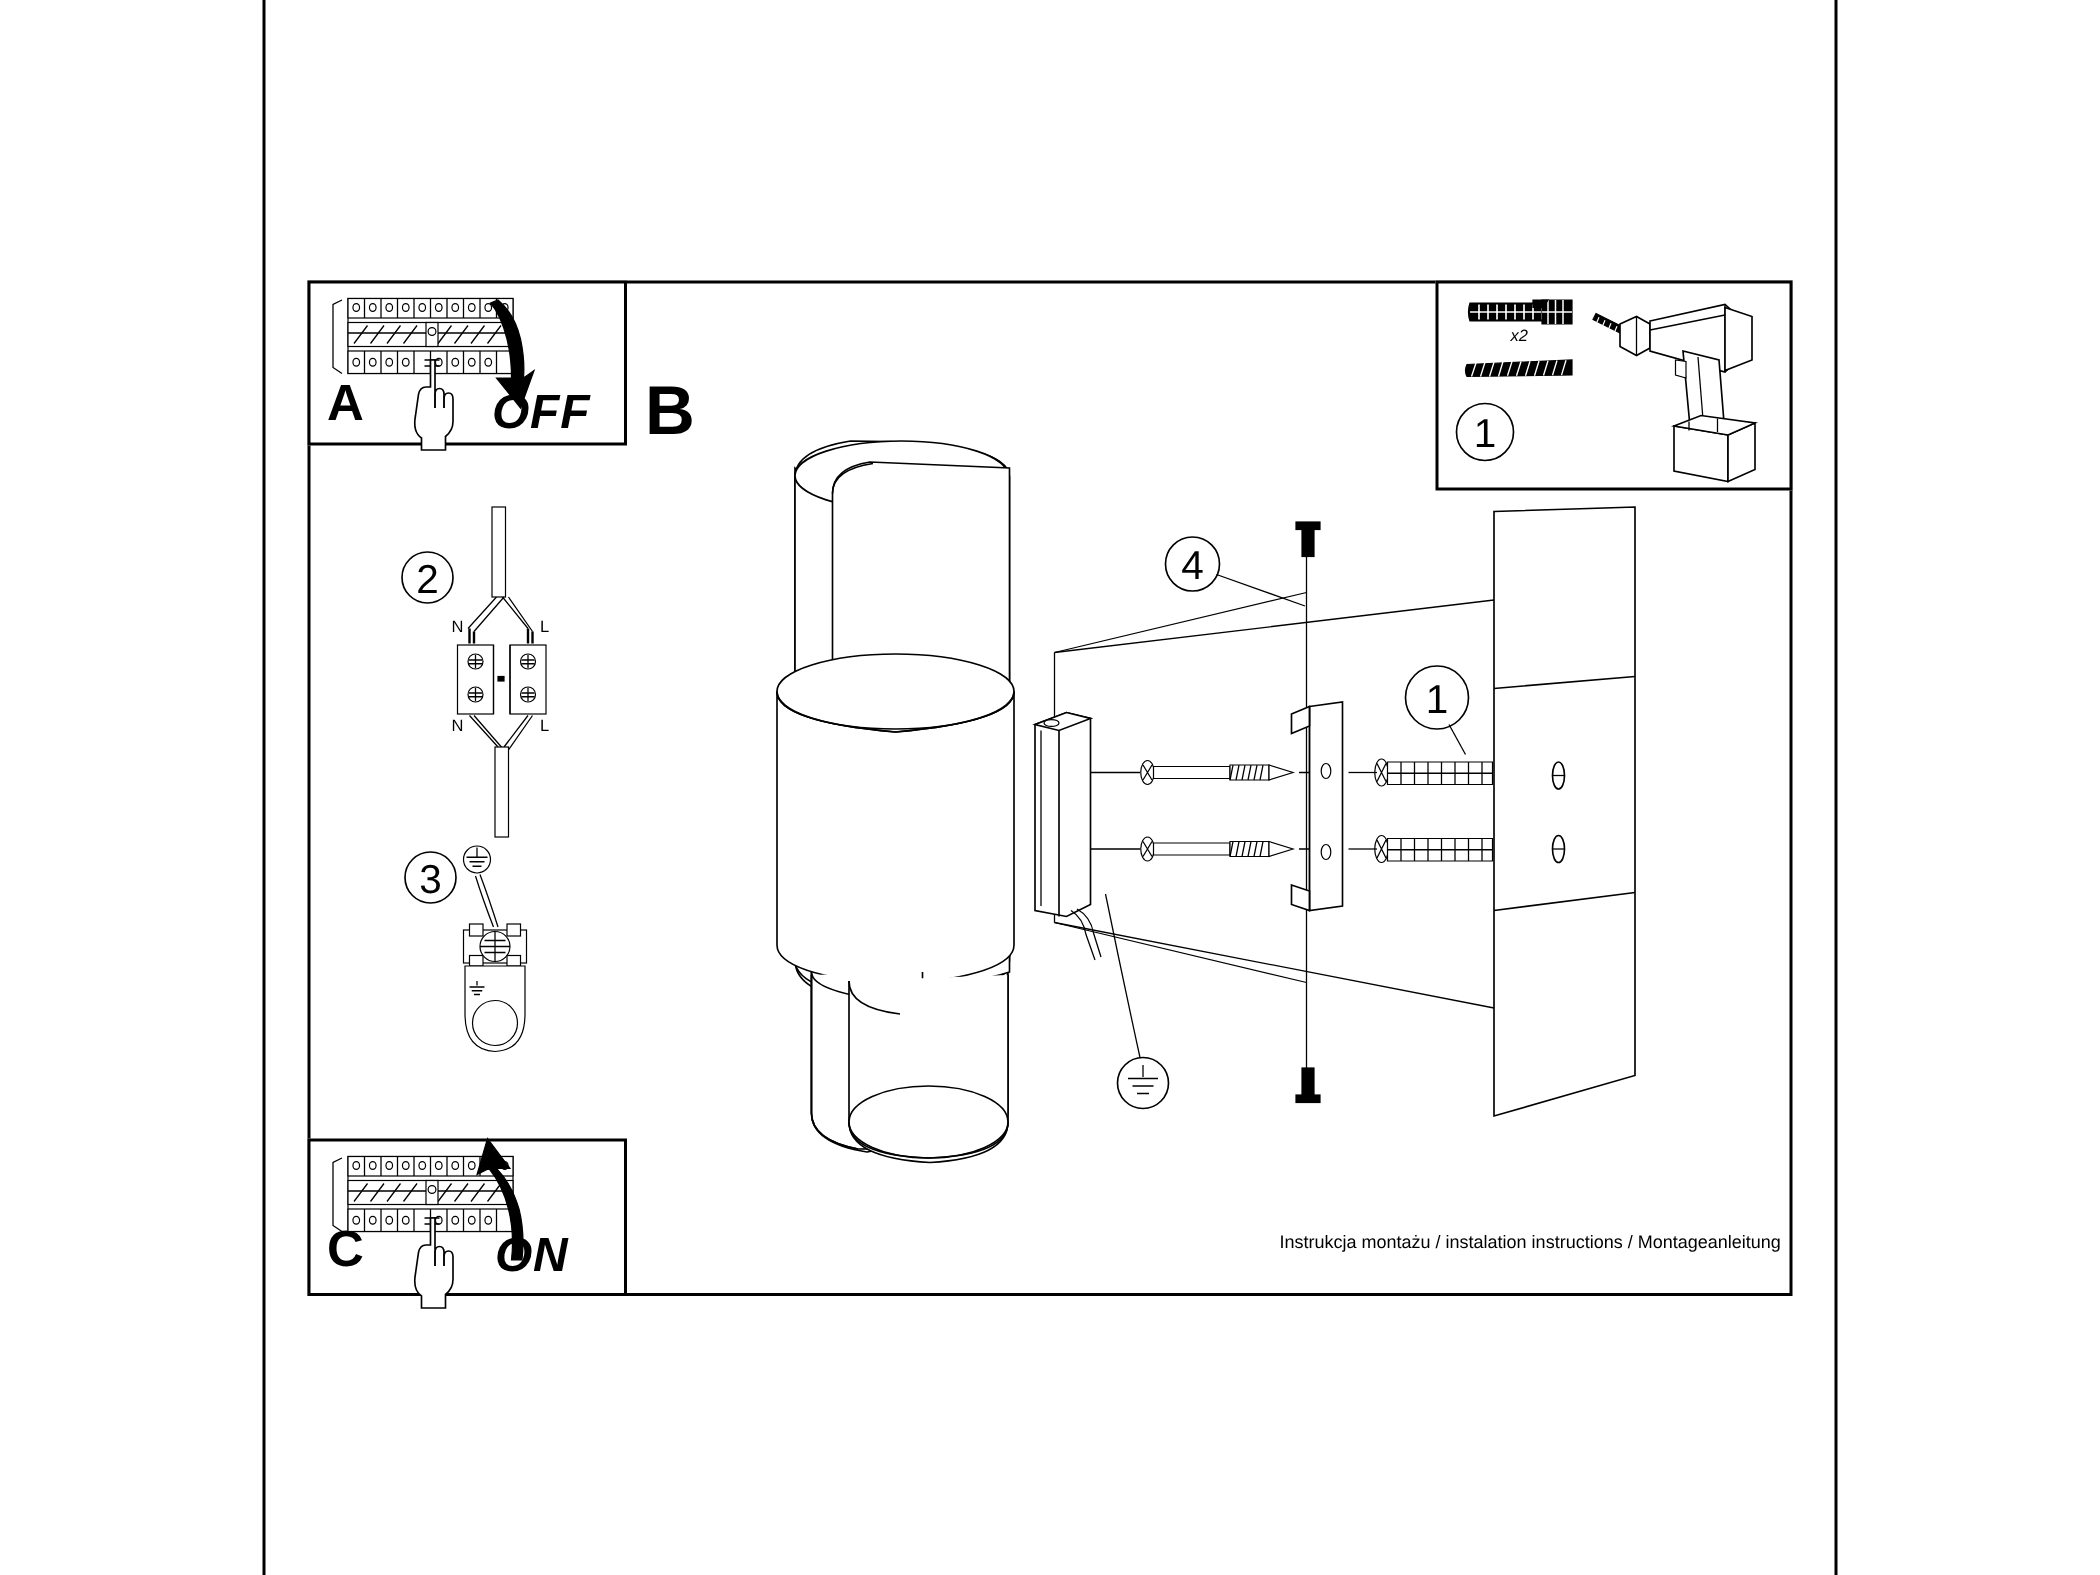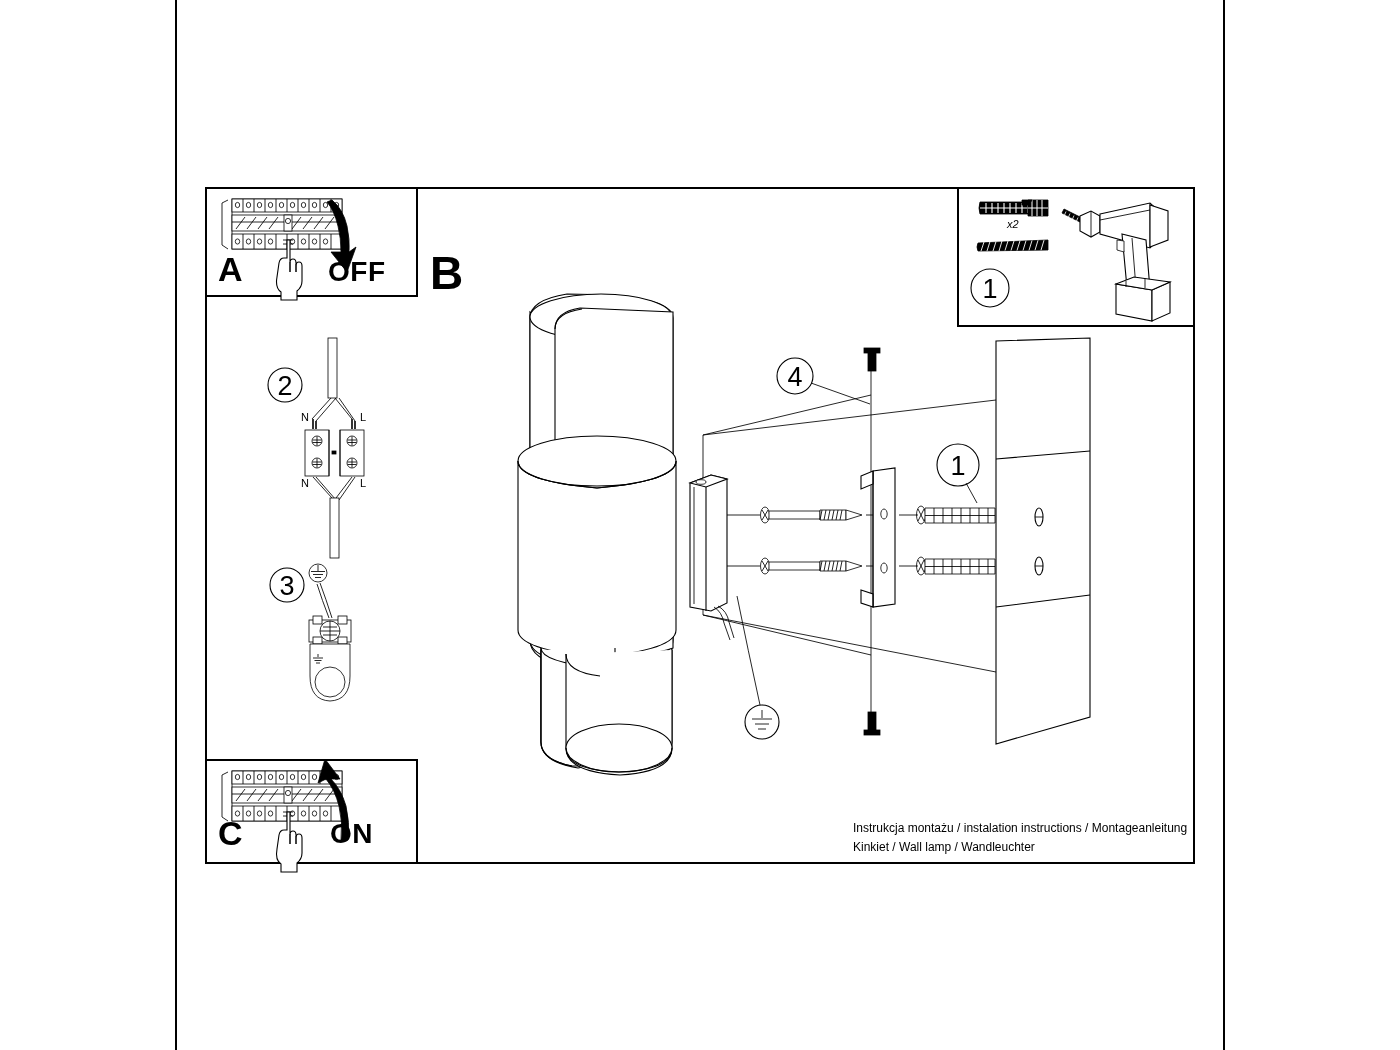--- a/index.html
+++ b/index.html
@@ -16,21 +16,21 @@
   .panel{position:absolute;border:2px solid #000;box-sizing:border-box;background:#fff;}
   .panel-a{left:205px;top:187px;width:213px;height:110px;}
   .panel-c{left:205px;top:759px;width:213px;height:105px;}
   .panel-parts{left:957px;top:187px;width:238px;height:140px;}
 
   .big-letter{position:absolute;font-size:44px;font-weight:bold;line-height:1;font-family:"Liberation Sans",sans-serif;}
   .letter-a{left:218px;top:252px;font-size:34px;}
   .letter-c{left:218px;top:816px;font-size:34px;}
   .letter-b{left:430px;top:250px;font-size:46px;}
 
-  .onoff{position:absolute;font-size:28px;font-weight:bold;letter-spacing:0.5px;}
+  .onoff{position:absolute;font-size:32px;font-weight:bold;letter-spacing:0.5px;font-style:italic;}
   .off-lbl{left:328px;top:256px;}
   .on-lbl{left:330px;top:818px;}
 
   .x2-lbl{position:absolute;font-size:11px;font-style:italic;left:1007px;top:218px;text-align:right;}
 
   .footer-text{position:absolute;left:853px;top:819px;width:340px;font-size:12px;line-height:1.62;}
   .footer-text div{white-space:nowrap;}
 
   svg{display:block;}
   .layer{position:absolute;left:0;top:0;width:1400px;height:1050px;pointer-events:none;}
@@ -60,21 +60,20 @@
   <div class="big-letter letter-c">C</div>
   <div class="onoff on-lbl">ON</div>
 
   <div class="big-letter letter-b">B</div>
 
   <div class="panel panel-parts"></div>
   <div class="x2-lbl">x2</div>
 
   <div class="footer-text">
     <div>Instrukcja montażu / instalation instructions / Montageanleitung</div>
-    <div>Kinkiet / Wall lamp / Wandleuchter</div>
   </div>
 
   <svg class="layer" viewBox="0 0 1400 1050">
 
     <g>
 
       <path class="ln-t" d="M228 200 L222 203 L222 245 L228 249"></path>
 
       <rect class="fillw-t" x="232" y="199" width="110" height="50"></rect>
 

